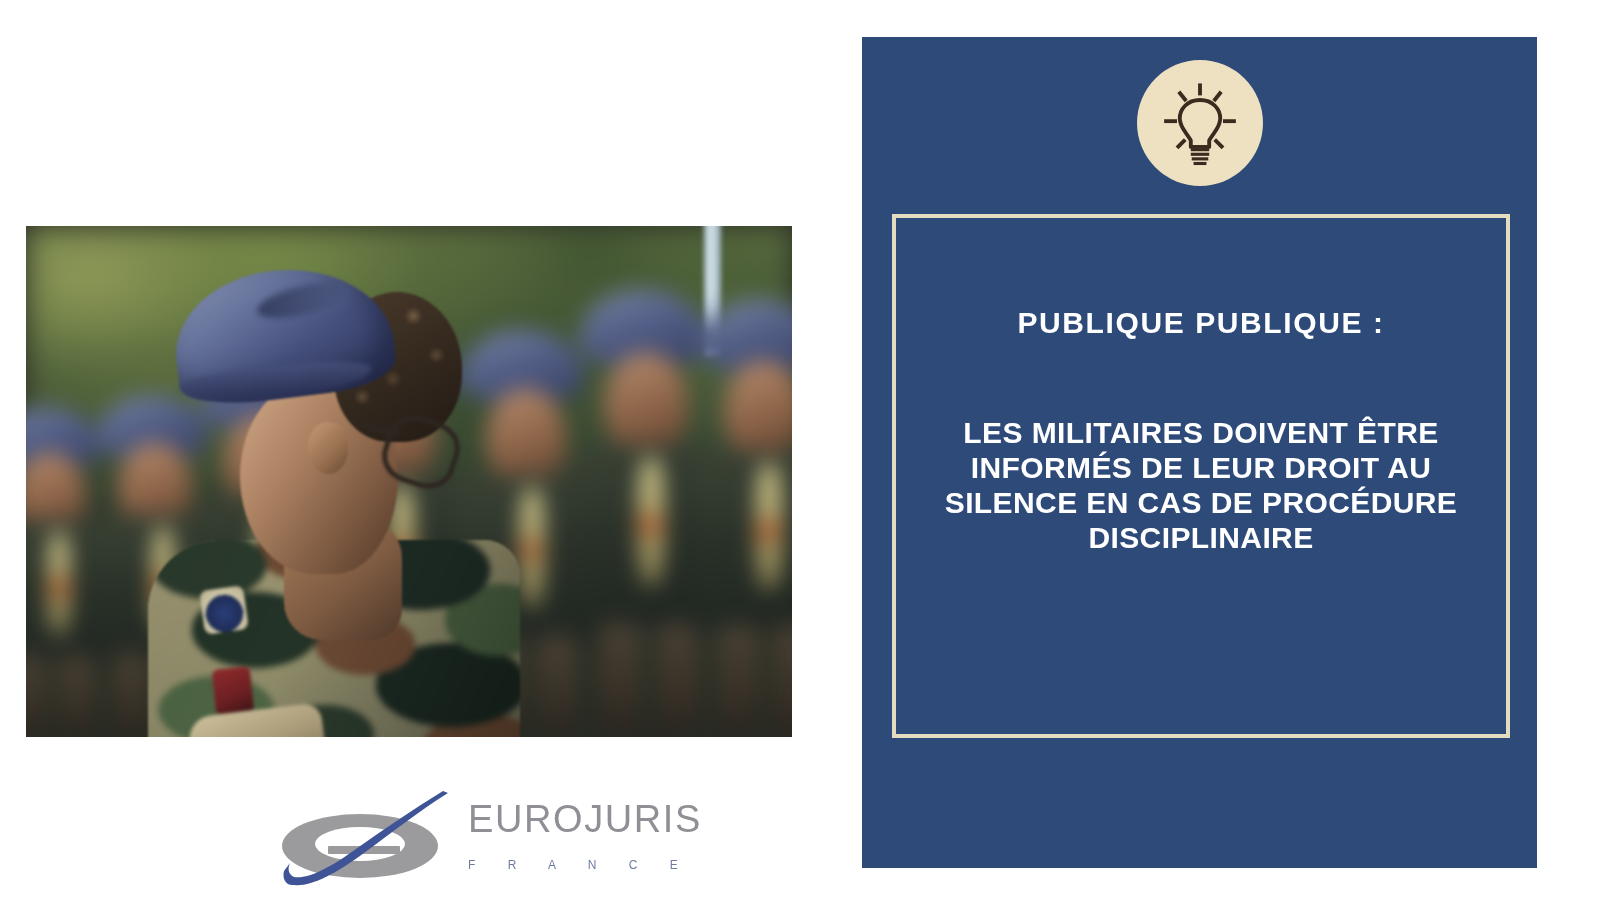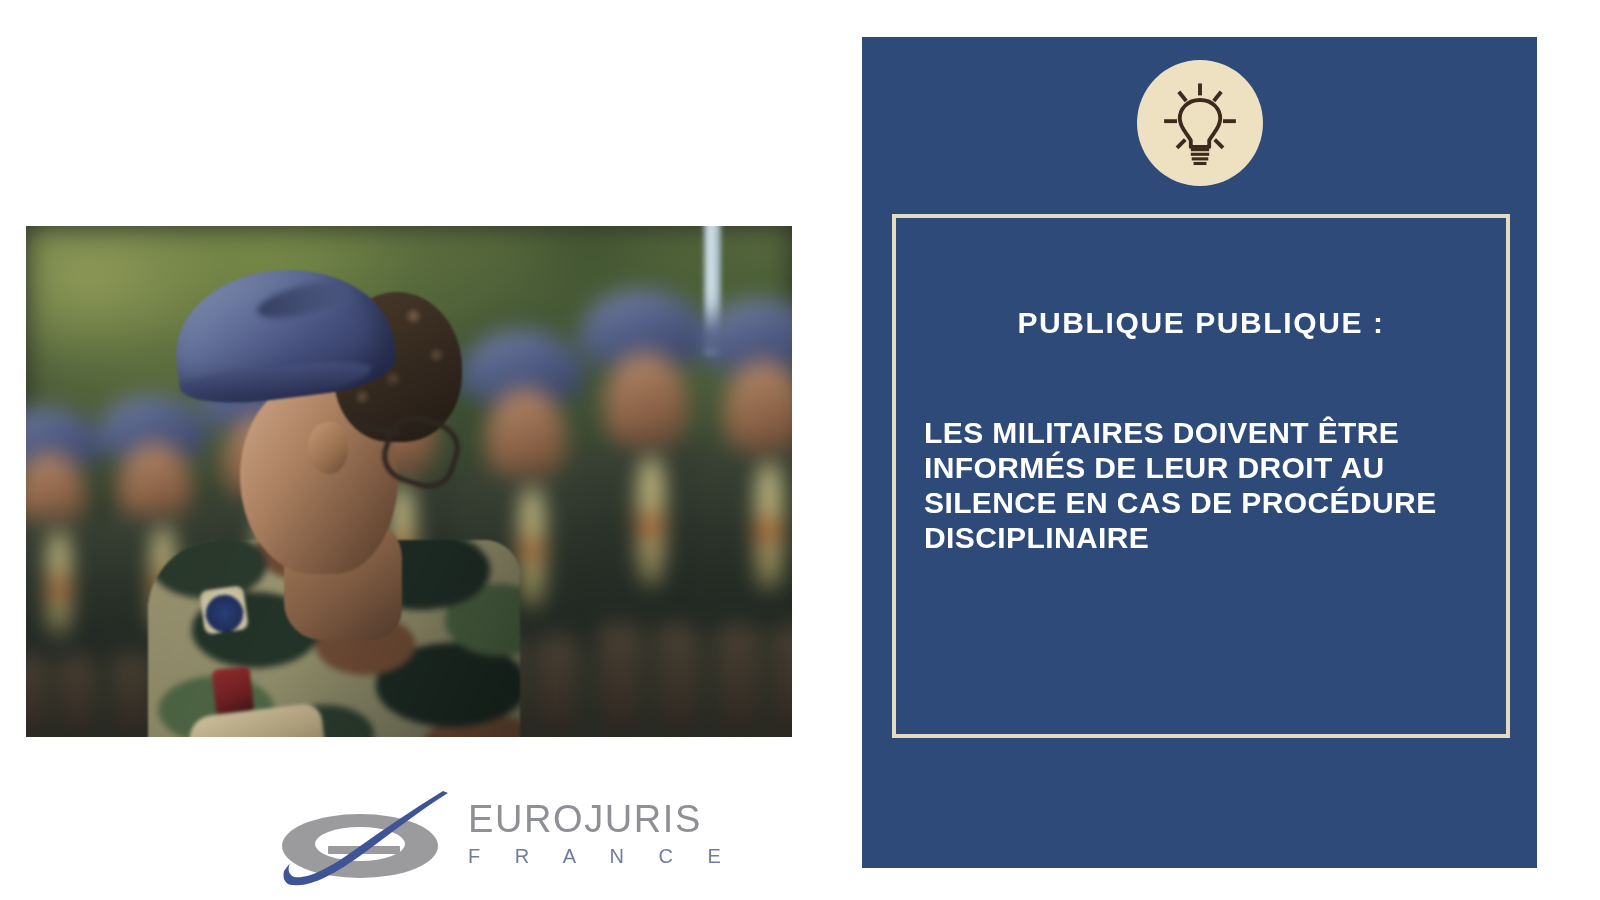--- a/index.html
+++ b/index.html
@@ -313,26 +313,26 @@
     font-family: "Liberation Sans", sans-serif;
     font-size: 38px;
     letter-spacing: 1.6px;
     color: #8f9095;
     font-weight: 400;
     line-height: 44px;
     white-space: nowrap;
   }
   .logo-sub {
     font-family: "Liberation Sans", sans-serif;
-    font-size: 20px;
+    font-size: 12px;
     letter-spacing: 14.5px;
     color: #6f7ca0;
     font-weight: 400;
     line-height: 24px;
-    margin-top: 3px;
+    margin-top: 12px;
     white-space: nowrap;
   }
 
   
   .right-panel {
     position: absolute;
     left: 862px;
     top: 37px;
     width: 675px;
     height: 831px;
@@ -377,20 +377,21 @@
     line-height: 38px;
   }
   .headline-main {
     margin: 0;
     padding-top: 73px;
     color: #ffffff;
     font-family: "Liberation Sans", sans-serif;
     font-weight: bold;
     font-size: 30px;
     letter-spacing: 0.4px;
+    text-align: center;
     line-height: 35px;
   }
 </style>
 </head>
 <body>
 
 <div class="poster">
 
   <div class="left-column">
 

